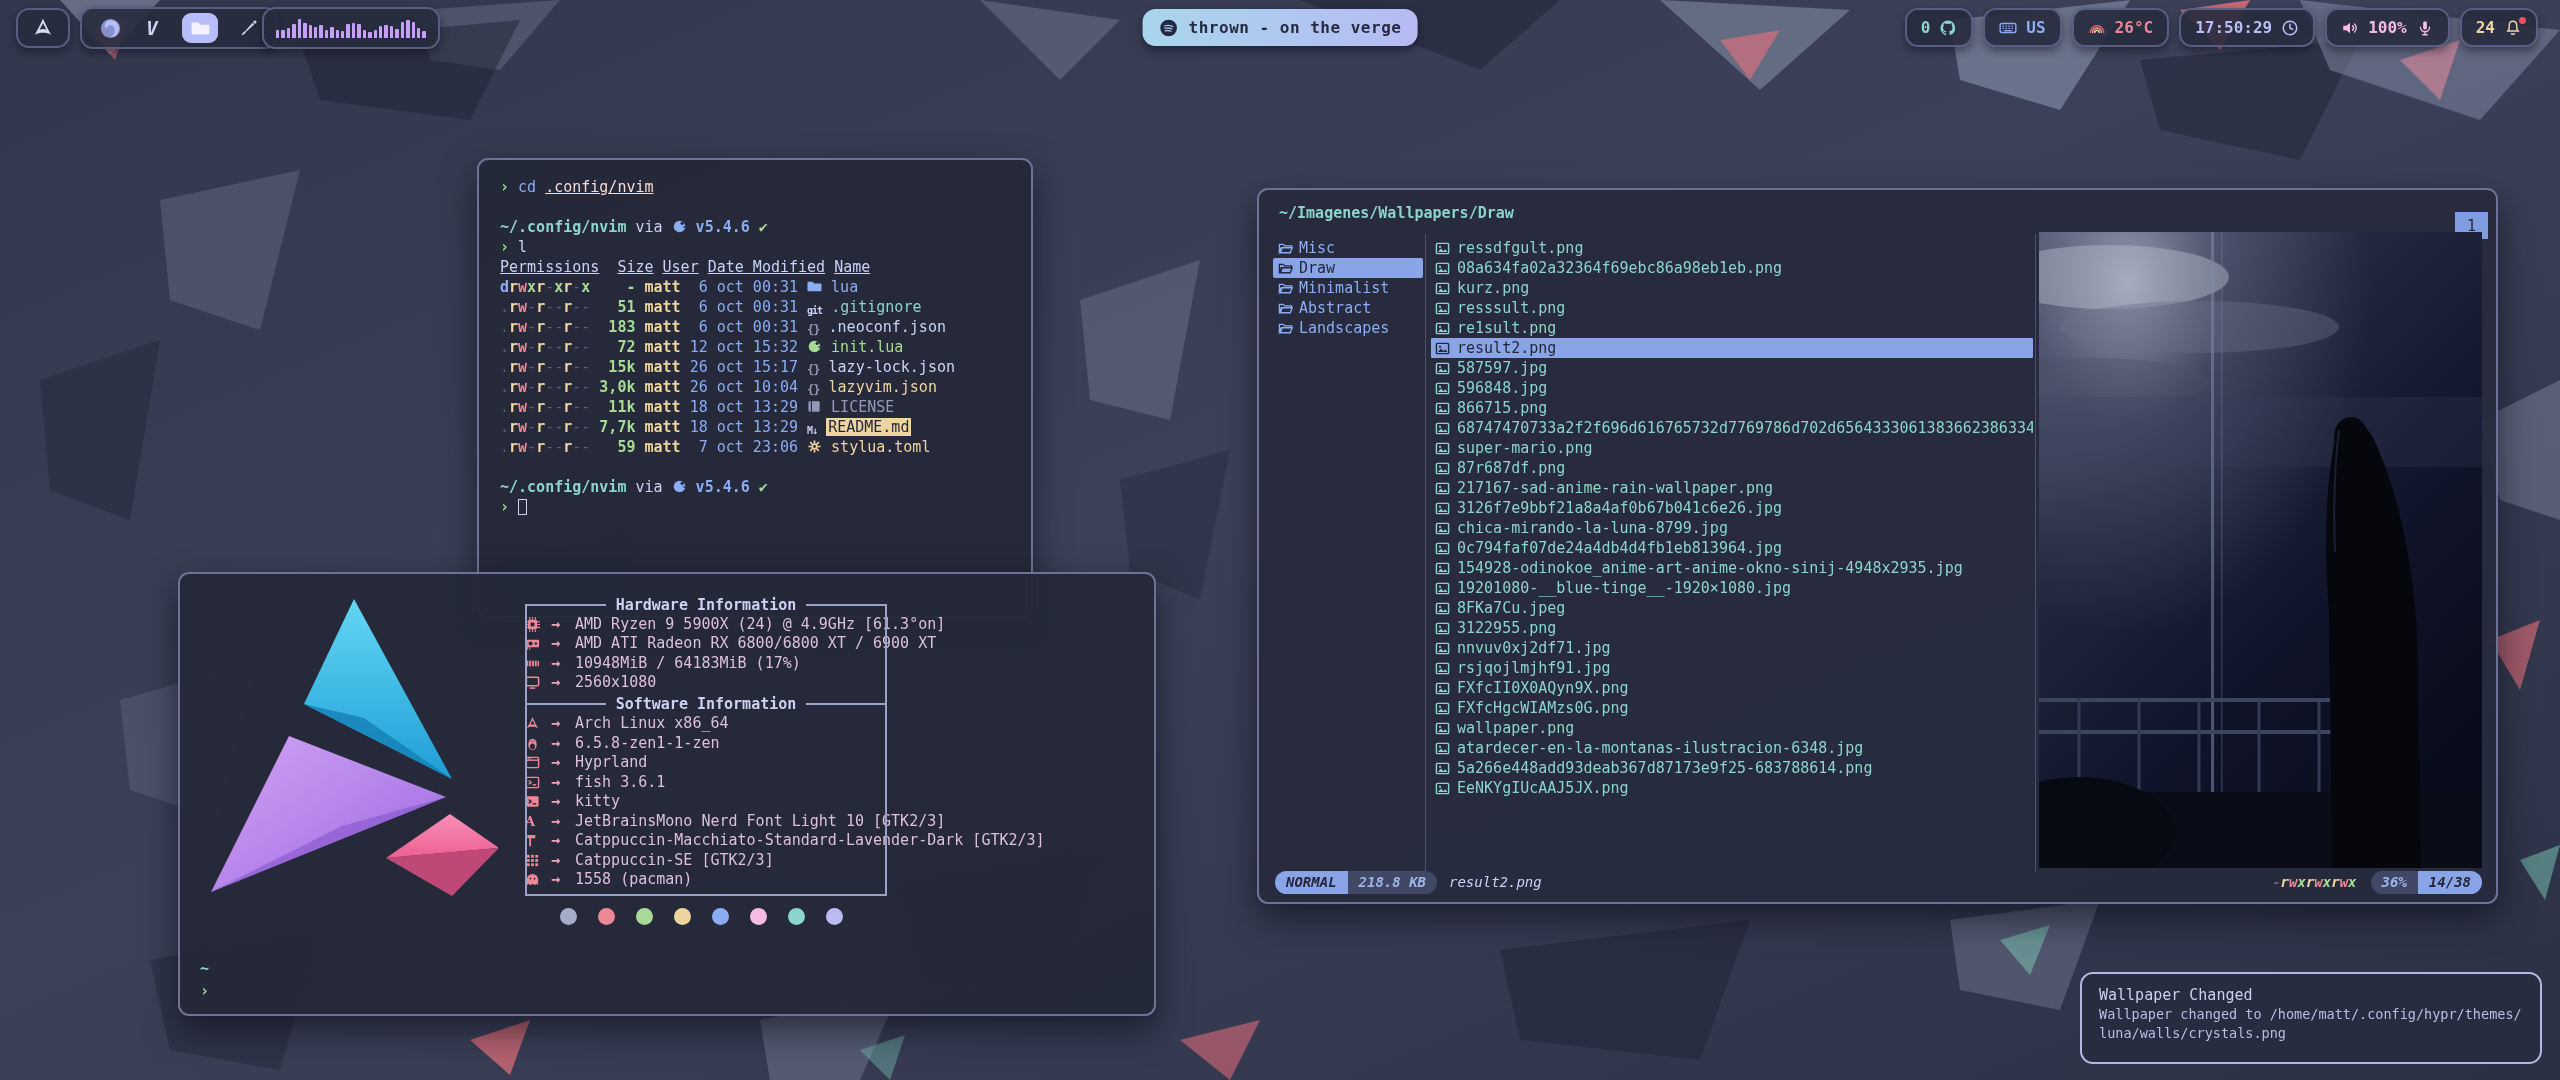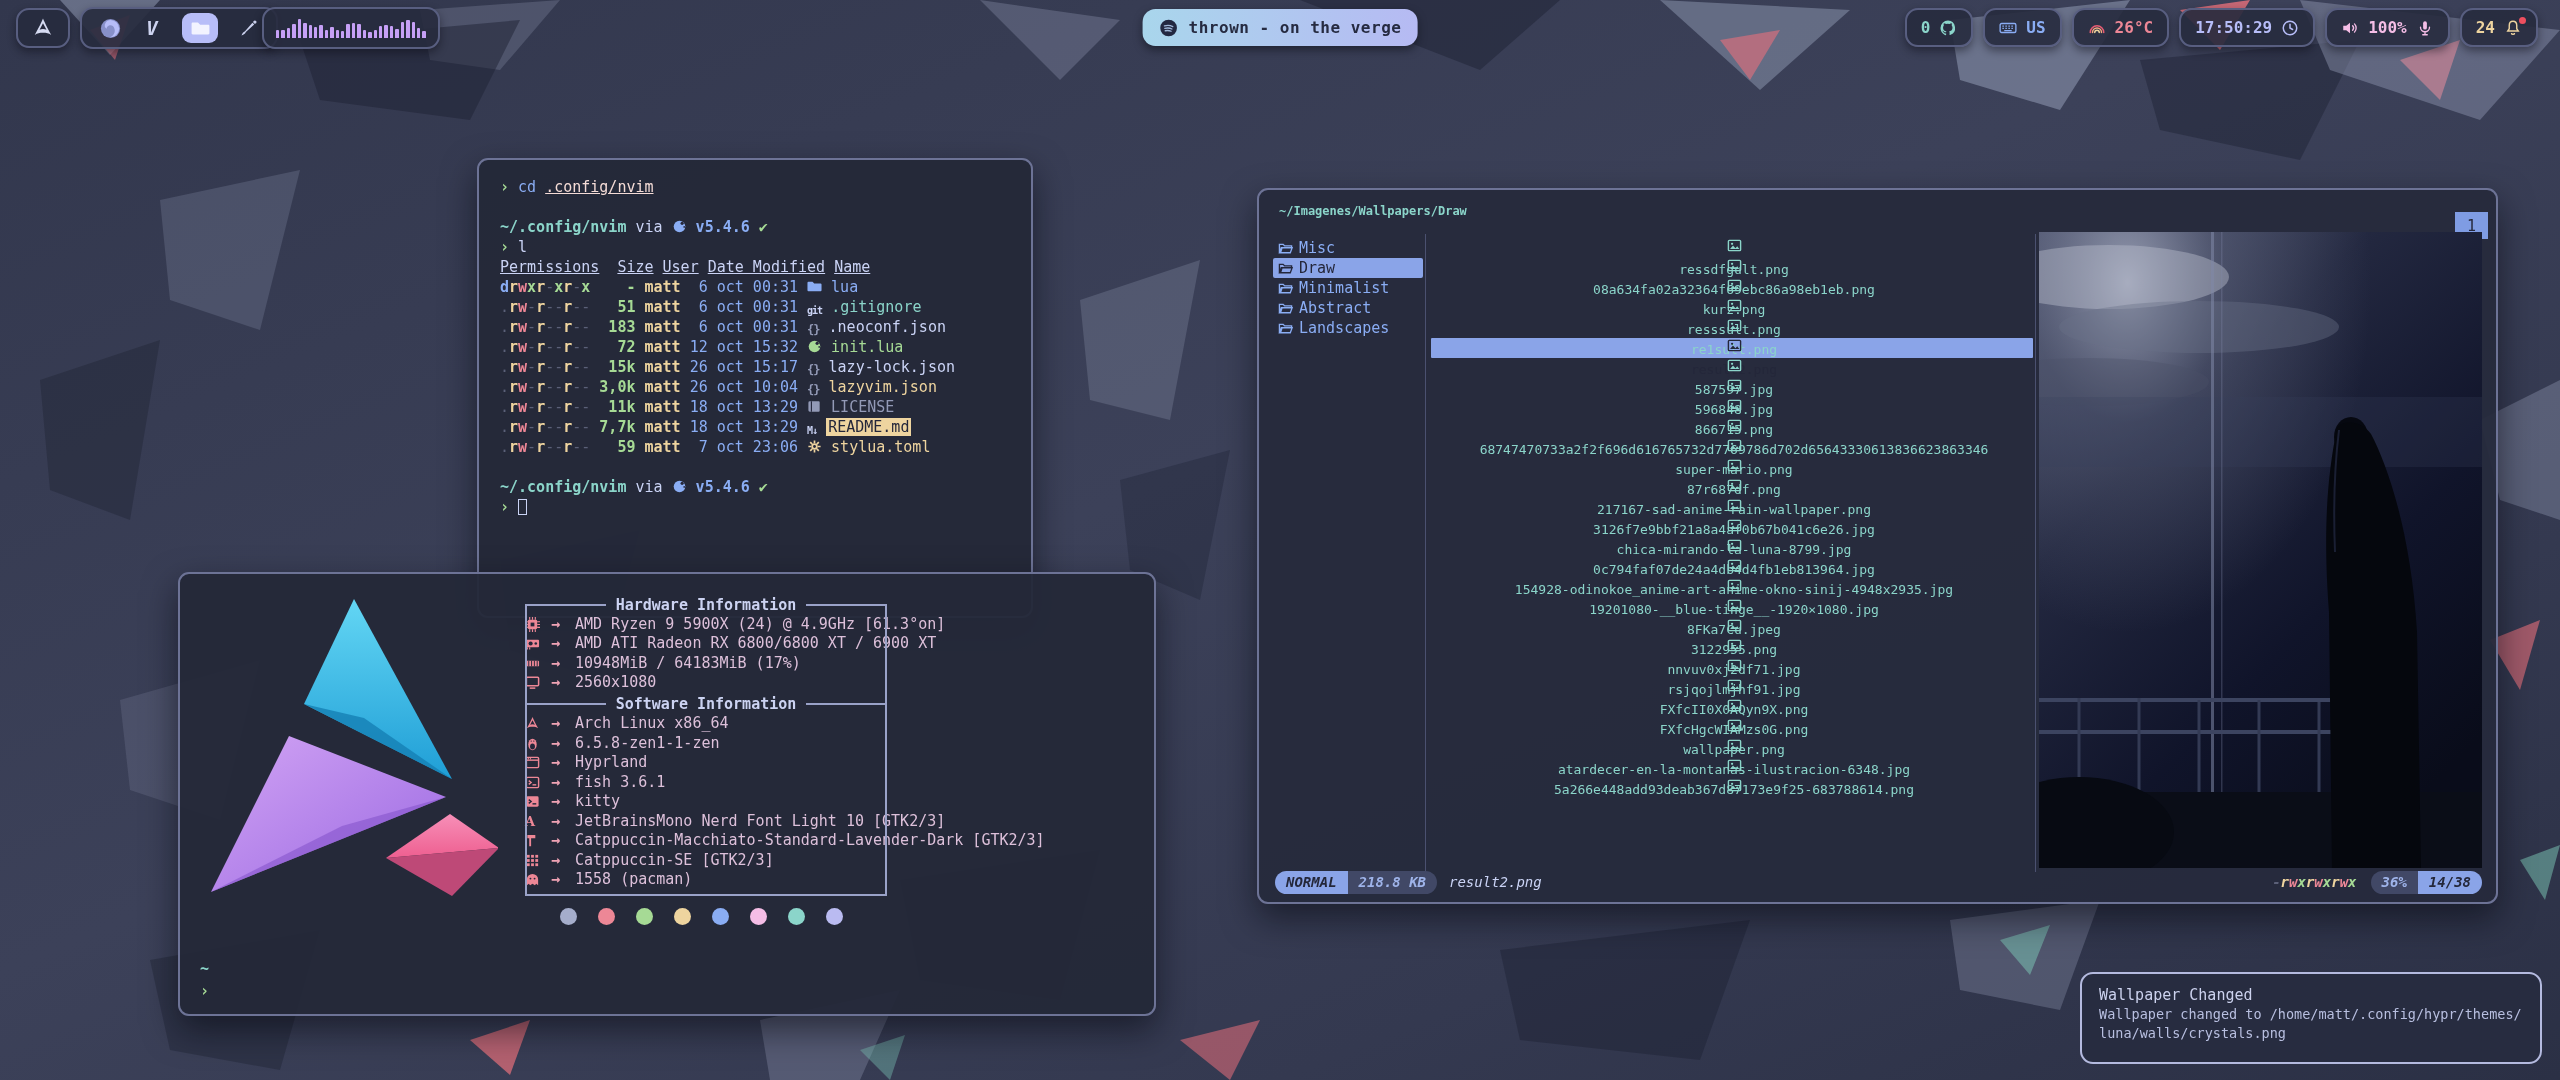--- a/index.html
+++ b/index.html
@@ -62,33 +62,33 @@
   .fhead .ln{flex:1;height:2px;background:#9aa2c8;}
   .fhead span{padding:0 10px;color:#ccd3f2;font-weight:bold;white-space:nowrap;}
   .fvert{position:absolute;width:2px;background:#9aa2c8;top:10px;height:290px;}
   .fbottom{position:absolute;left:0;top:299px;width:362px;height:2px;background:#9aa2c8;}
   .dots{position:absolute;left:380px;top:334px;display:flex;gap:21px;}
   .dots i{width:17px;height:17px;border-radius:50%;display:block;}
   .fprompt{position:absolute;left:20px;font-size:15px;font-weight:bold;}
 
   
   .fm{left:1257px;top:188px;width:1241px;height:716px;background:#262a3cf2;}
-  .fm-path{position:absolute;left:20px;top:14px;font-size:12px;color:#8bd5ca;font-weight:bold;}
+  .fm-path{position:absolute;left:20px;top:14px;font-size:15px;color:#8bd5ca;font-weight:bold;}
   .fm-badge{position:absolute;right:8px;top:22px;width:33px;height:27px;background:#7f9ce3;
     color:#24273a;font-size:15px;display:flex;align-items:center;justify-content:center;}
   .fm-side{position:absolute;left:14px;top:48px;width:150px;}
   .side-item{height:20px;line-height:20px;font-size:15px;color:#8aadf4;display:flex;align-items:center;
     gap:6px;padding-left:5px;cursor:pointer;}
   .side-item .icn{color:#8aadf4}
   .side-item.sel{background:#8aa4e8;border-radius:2px;color:#24273a;}
   .side-item.sel .icn{color:#24273a}
   .vdiv{position:absolute;top:44px;height:638px;width:1px;background:#4b5170;}
   .fm-list{position:absolute;left:172px;top:48px;width:602px;overflow:hidden;}
-  .file-row{height:20px;line-height:20px;font-size:13px;color:#8bd5ca;display:flex;align-items:center;
-    gap:7px;padding-left:4px;white-space:nowrap;cursor:pointer;flex-direction:column;}
+  .file-row{height:20px;line-height:20px;font-size:15px;color:#8bd5ca;display:flex;align-items:center;
+    gap:7px;padding-left:4px;white-space:nowrap;cursor:pointer;}
   .file-row .icn{color:#8bd5ca}
   .file-row.sel{background:#8aa4e8;color:#24273a;border-radius:1px;}
   .file-row.sel .icn{color:#24273a}
   .fm-preview{position:absolute;left:780px;top:42px;width:443px;height:636px;overflow:hidden;}
   .fm-status{position:absolute;left:16px;right:14px;top:680px;height:24px;display:flex;
     align-items:center;justify-content:space-between;font-size:14px;font-style:italic;}
   .chip{display:flex;border-radius:12px;overflow:hidden;height:23px;align-items:stretch;}
   .chip .seg{display:flex;align-items:center;padding:0 11px;font-weight:bold;}
   .seg.acc{background:#8aa4e8;color:#24273a;}
   .seg.mut{background:#414866;color:#9fb4ea;}

